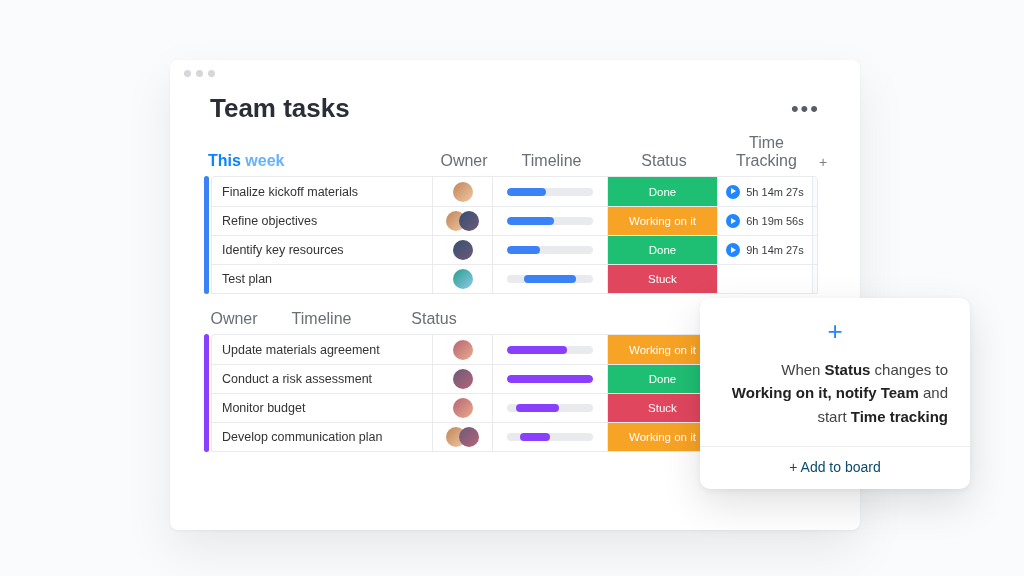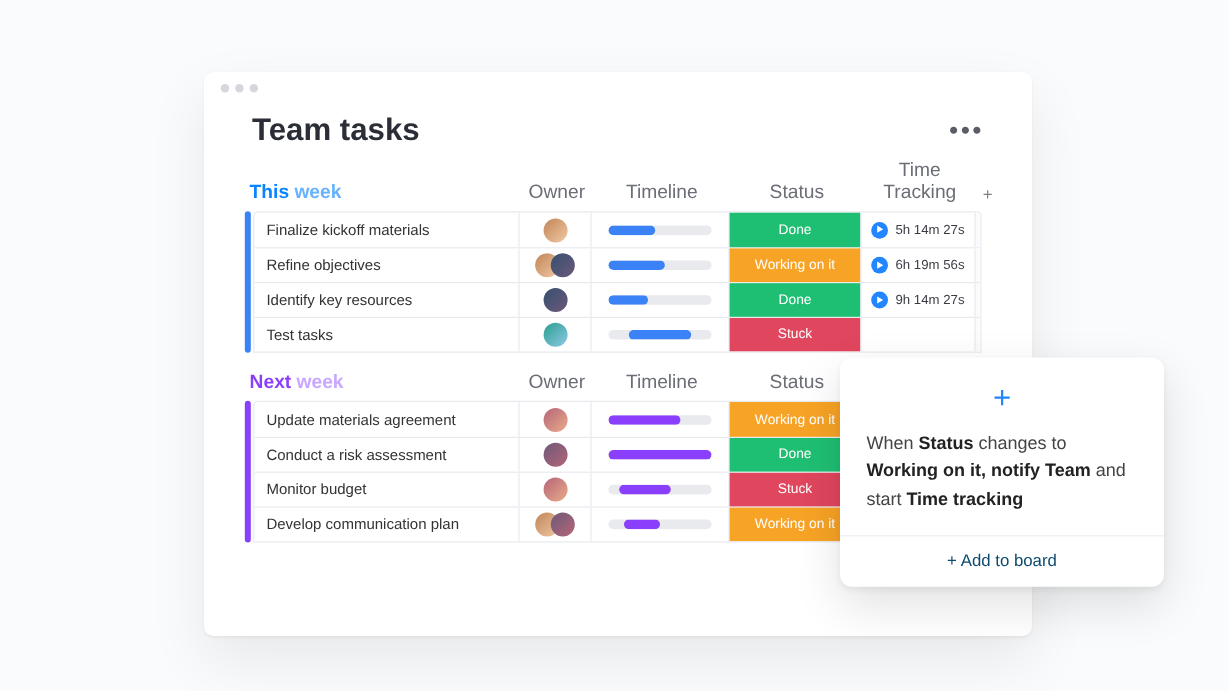--- a/index.html
+++ b/index.html
@@ -46,21 +46,21 @@
   .play { width:14px; height:14px; border-radius:50%; background:#2186ff; position:relative; flex-shrink:0; }
   .play::after { content:""; position:absolute; left:5px; top:3.5px; border-style:solid; border-width:3.5px 0 3.5px 5px; border-color:transparent transparent transparent #fff; }
   .tail-cell { flex:0 0 18px; background:#fafbfc; }
   
   .card {
     position:absolute; left:700px; top:298px; width:270px; background:#fff;
     border-radius:10px; box-shadow:0 15px 40px rgba(0,0,0,.12), 0 2px 6px rgba(0,0,0,.06);
     display:flex; flex-direction:column; align-items:center; padding:20px 22px 14px;
   }
   .plus-icon { color:#2186ff; font-size:26px; font-weight:300; line-height:1; margin-bottom:14px; }
-  .card-text { font-size:15px; color:#444; text-align:left; line-height:1.55; }
+  .card-text { font-size:15px; color:#444; text-align:right; line-height:1.55; }
   .card-text b { font-weight:700; color:#222; }
   .card-divider { height:1px; width:calc(100% + 44px); background:#eceef2; margin:18px 0 12px; }
   .add-board { color:#0c4a6e; font-size:14px; font-weight:400; cursor:pointer; }
   
   .av1{background:linear-gradient(135deg,#c08457,#f1c9a5);}
   .av2{background:linear-gradient(135deg,#b56576,#eaac8b);}
   .av3{background:linear-gradient(135deg,#6d597a,#b56576);}
   .av4{background:linear-gradient(135deg,#355070,#6d597a);}
   .av5{background:linear-gradient(135deg,#2a9d8f,#8ecae6);}
 </style>
@@ -155,21 +155,21 @@
                 </div>
                 <div class="cell c-track">
                   <div class="tt">
                     <span class="play"></span>
                     <span>9h 14m 27s</span>
                   </div>
                 </div>
                 <div class="cell tail-cell"></div>
               </div>
               <div class="row">
-                <div class="cell c-name">Test tasks</div>
+                <div class="cell c-name">Test plan</div>
                 <div class="cell c-owner">
                   <div class="avatar-stack">
                     <span class="avatar av5"></span>
                   </div>
                 </div>
                 <div class="cell c-timeline">
                   <div class="bar">
                     <i style="left: 20%; width: 60%; background: rgb(59, 130, 246);"></i>
                   </div>
                 </div>
@@ -177,21 +177,20 @@
                   <div class="status-pill" style="background: rgb(224, 70, 94);">Stuck</div>
                 </div>
                 <div class="cell c-track"></div>
                 <div class="cell tail-cell"></div>
               </div>
             </div>
           </div>
         </div>
         <div class="section">
           <div class="group-row">
-            <div class="group-title"><span class="g-next-a">Next</span> <span class="g-next-b">week</span></div>
             <div class="col-head c-owner">Owner</div>
             <div class="col-head c-timeline">Timeline</div>
             <div class="col-head c-status">Status</div>
           </div>
           <div class="rows">
             <div class="accent purple"></div>
             <div class="table">
               <div class="row">
                 <div class="cell c-name">Update materials agreement</div>
                 <div class="cell c-owner">

